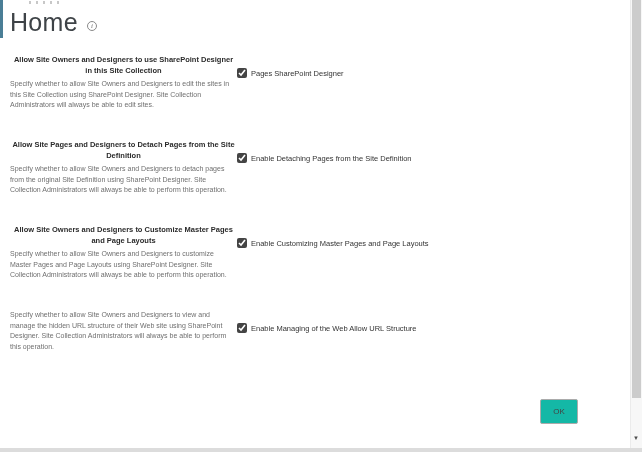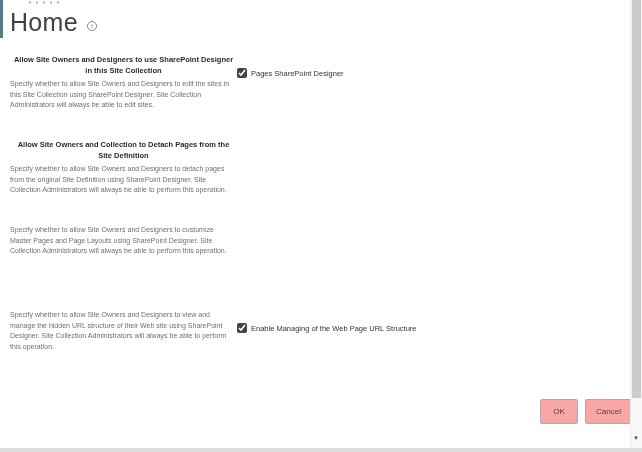--- a/index.html
+++ b/index.html
@@ -56,21 +56,21 @@
     width:10px; height:10px; margin:0;
     accent-color:#444;
   }
   .checkbox-label { font-size:7.5px; color:#333333; }
   .footer-buttons {
     position:absolute; left:540px; top:399px;
     display:flex; gap:7px;
   }
   .btn {
     height:25px; min-width:38px; padding:0 10px;
-    background:#fca5a5; border:1px solid #ababab;
+    background:#14b8a6; border:1px solid #ababab;
     border-radius:2px; font-size:8px; color:#444;
     font-family:"Liberation Sans", sans-serif;
     text-align:center; cursor:pointer;
   }
   .btn-cancel { min-width:42px; }
   .scrollbar-v {
     position:absolute; right:0; top:0;
     width:12px; height:448px;
     background:#f7f7f7; border-left:1px solid #ebebeb;
   }
@@ -111,44 +111,52 @@
       <div class="sec-desc">Specify whether to allow Site Owners and Designers to edit the sites in this Site Collection using SharePoint Designer. Site Collection Administrators will always be able to edit sites.</div>
     </div>
     <div class="sec-right">
       <input type="checkbox" checked="checked" style="">
       <label class="checkbox-label">Pages SharePoint Designer</label>
     </div>
   </div>
 
   <div class="section" style="top:140px;">
     <div class="sec-left">
-      <div class="sec-heading">Allow Site Owners and Collection to Detach Pages from the Site Definition</div>
+      <div class="sec-heading">Allow Site Pages and Designers to Detach Pages from the Site Definition</div>
       <div class="sec-desc">Specify whether to allow Site Owners and Designers to detach pages from the original Site Definition using SharePoint Designer. Site Collection Administrators will always be able to perform this operation.</div>
+    </div>
+    <div class="sec-right">
+      <input type="checkbox" checked="checked" style="">
+      <label class="checkbox-label">Enable Detaching Pages from the Site Definition</label>
     </div>
   </div>
 
   <div class="section" style="top:225px;">
     <div class="sec-left">
+      <div class="sec-heading">Allow Site Owners and Designers to Customize Master Pages and Page Layouts</div>
       <div class="sec-desc">Specify whether to allow Site Owners and Designers to customize Master Pages and Page Layouts using SharePoint Designer. Site Collection Administrators will always be able to perform this operation.</div>
+    </div>
+    <div class="sec-right">
+      <input type="checkbox" checked="checked" style="">
+      <label class="checkbox-label">Enable Customizing Master Pages and Page Layouts</label>
     </div>
   </div>
 
   <div class="section" style="top:310px;">
     <div class="sec-left">
       <div class="sec-desc">Specify whether to allow Site Owners and Designers to view and manage the hidden URL structure of their Web site using SharePoint Designer. Site Collection Administrators will always be able to perform this operation.</div>
     </div>
     <div class="sec-right">
       <input type="checkbox" checked="checked" style="">
-      <label class="checkbox-label">Enable Managing of the Web Page URL Structure</label>
+      <label class="checkbox-label">Enable Managing of the Web Allow URL Structure</label>
     </div>
   </div>
 
   <div class="footer-buttons">
     <button class="btn">OK</button>
-    <button class="btn btn-cancel">Cancel</button>
   </div>
 
   <div class="scrollbar-v">
     <div class="scrollbar-thumb"></div>
     <div class="scrollbar-arrow-down">▼</div>
   </div>
 
   <div class="scrollbar-h"></div>
 
 </div>

